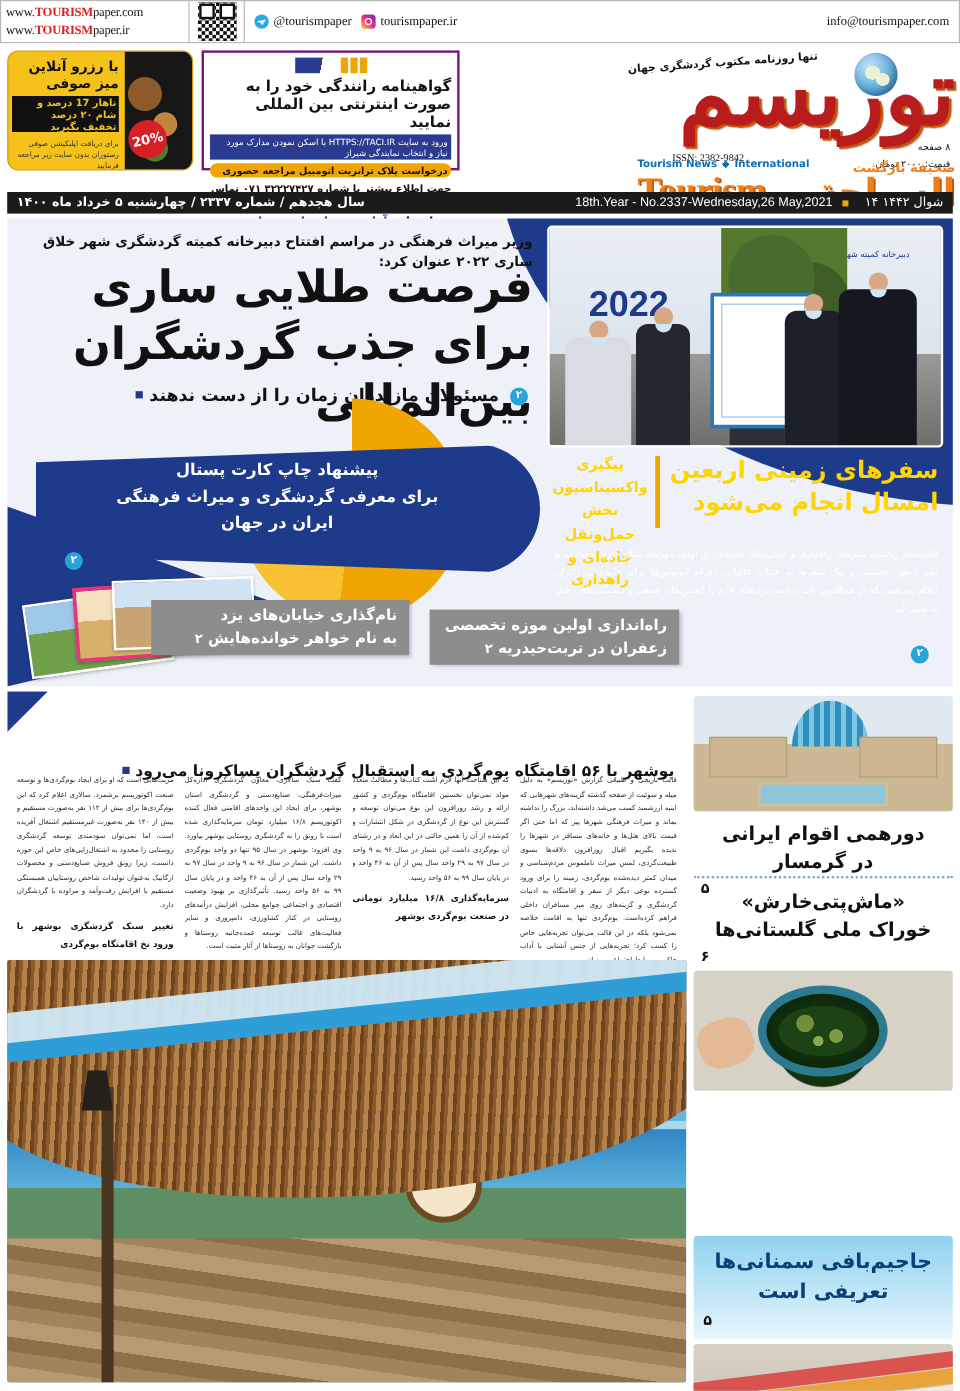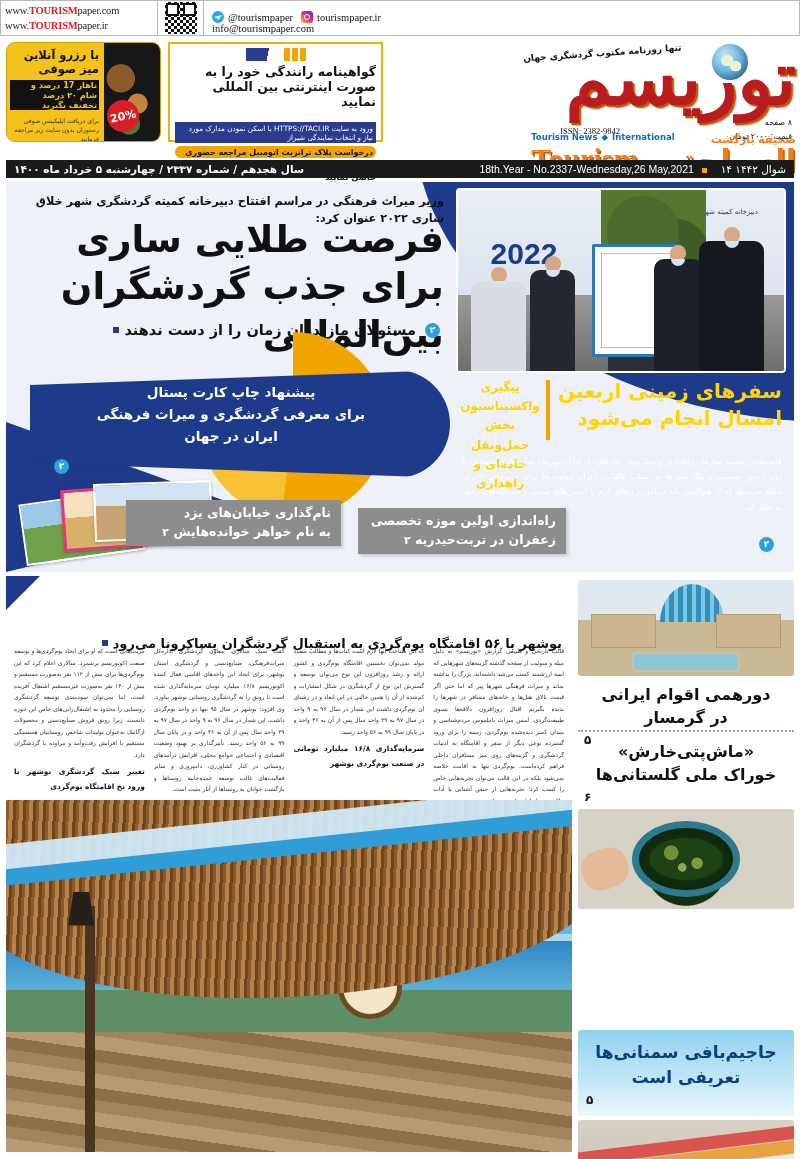--- a/index.html
+++ b/index.html
@@ -21,22 +21,22 @@
   .web-url b { color: #e01b19; font-weight: bold; }
   .qr-box { width: 46px; border: 1px solid #b9b9b9; border-left: none; display:flex;
      align-items:center; justify-content:center; }
   .qr { width: 32px; height: 32px; background:
       repeating-conic-gradient(#111 0 25%, #fff 0 50%) 0 0/6px 6px,
       linear-gradient(#111,#111); background-blend-mode: normal; position: relative; }
   .qr::before, .qr::after { content:""; position:absolute; width:9px;height:9px;
      border:2px solid #111; background:#fff; }
   .qr::before { top:1px; left:1px; }
   .qr::after { top:1px; right:1px; }
-  .social { flex: 1; border: 1px solid #b9b9b9; border-left: none; display:flex; flex-direction:column;
-     justify-content: flex-end; padding: 1px 8px; }
+  .social { flex: 1; border: 1px solid #b9b9b9; border-left: none; display:flex; 
+     justify-content: space-between; padding: 1px 8px; }
   .social-row { display:flex; align-items:center; gap: 8px; }
   .social-item { display:flex; align-items:center; gap:4px; }
   .sico { width: 12px; height: 12px; border-radius: 3px; display:inline-block; flex:none; position:relative; }
   .sico.tg { background: #29a9eb; border-radius: 50%; }
   .sico.tg::after{ content:""; position:absolute; left:2px; top:4px; width:8px;height:5px;
      background: #fff; clip-path: polygon(0 40%,100% 0,55% 100%,40% 65%); }
   .sico.ig { background: linear-gradient(45deg,#f9ce34,#ee2a7b,#6228d7); }
   .sico.ig::after{ content:""; position:absolute; inset:3px; border:1.5px solid #fff; border-radius:50%; }
   .social-txt { font-family:"Liberation Serif",serif; font-size: 10.5px; color:#111; white-space: nowrap; }
 
@@ -54,27 +54,27 @@
   .soofi-badge { position:absolute; left:3px; bottom:12px; width:32px;height:32px;border-radius:50%;
      background:#d81f26; color:#fff; font-size:11px; font-weight:bold; display:flex;align-items:center;
      justify-content:center; transform: rotate(-12deg); }
   .soofi-right { flex:1; padding: 5px 5px 0 3px; text-align: right; }
   .soofi-l1 { font-size: 11.5px; font-weight: bold; color:#111; line-height:1.25; }
   .soofi-l2 { font-size: 8.2px; font-weight: bold; color:#111; background:#111; color:#f5c21b;
      display:inline-block; padding:0 2px; margin-top:3px; }
   .soofi-l3 { font-size: 6.2px; color:#333; line-height:1.5; margin-top:4px; }
 
   .ad-lic { position:absolute; left: 168px; top: 6px; width: 215px; height: 100px;
-     border:2px solid #eab308; background:#fff; padding: 3px 5px; text-align:right; }
+     border:2px solid #701a75; background:#fff; padding: 3px 5px; text-align:right; }
   .lic-flag { position:absolute; left: 50%; top: 4px; transform: translateX(-50%);
      width: 60px; height: 13px; display:flex; gap:2px; }
   .lic-flag i { display:block; width: 6px; background:#f0a500; }
   .lic-flag b { flex:1; background: linear-gradient(100deg,#2b3b8f 60%, #fff 60%); }
   .lic-h { margin-top: 17px; font-size: 12.5px; font-weight:bold; color:#111; line-height:1.2; }
-  .lic-blue { margin-top: 13px; background:#2b3b8f; color:#fff; font-size: 7.2px; padding: 1.5px 3px; }
+  .lic-blue { margin-top: 3px; background:#2b3b8f; color:#fff; font-size: 7.2px; padding: 1.5px 3px; }
   .lic-or { margin-top: 3px; background:#f0a500; color:#111; font-size: 8px; font-weight:bold;
      padding: 1.5px 3px; border-radius: 9px; }
   .lic-tel { margin-top: 4px; font-size: 8.4px; color:#111; font-weight:bold; }
   .lic-foot { margin-top: 4px; display:flex; justify-content:space-between; align-items:center;
      border-top:1px solid #bbb; padding-top:2px; }
   .lic-foot span { font-size: 10.5px; font-weight:bold; color:#111; }
   .lic-foot .agency { color:#2b3b8f; }
 
   .logo-wrap { position:absolute; right: 0; top: 0; width: 412px; height: 120px; }
   .slogan { position:absolute; right: 118px; top: 12px; font-size: 9px; color:#111;

